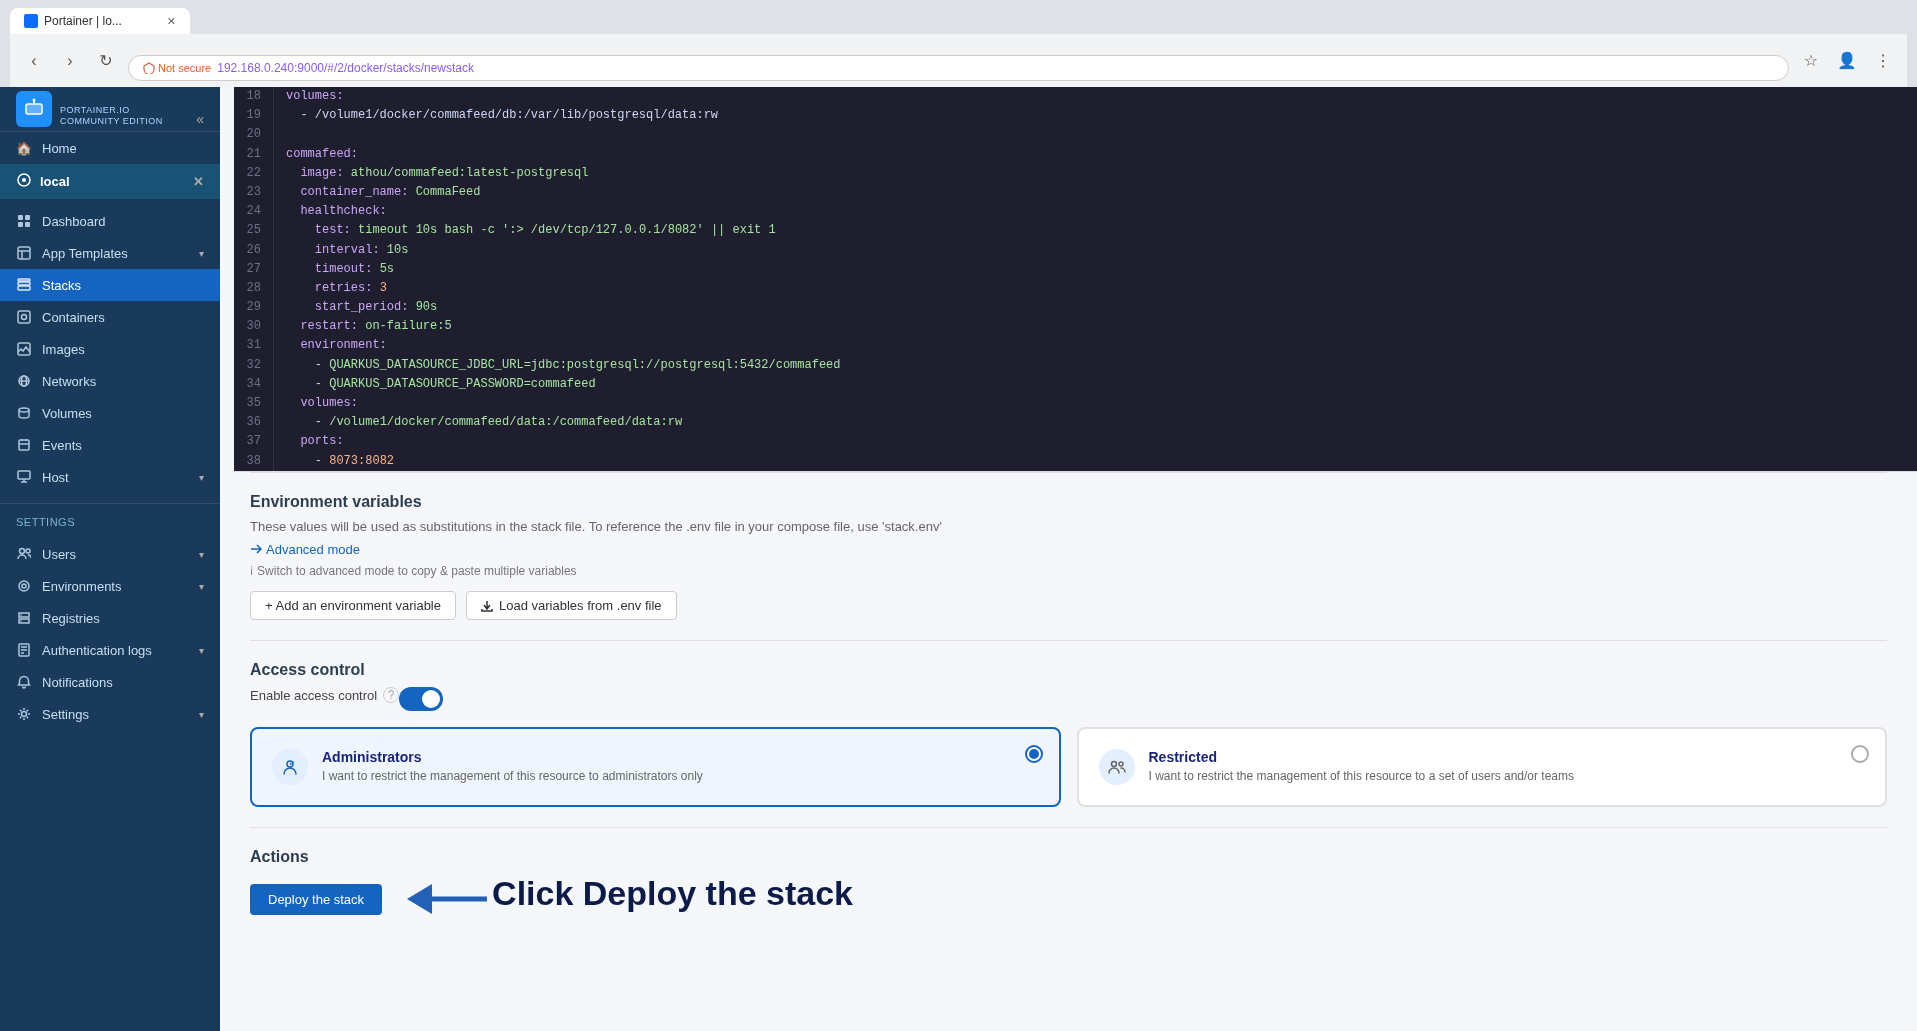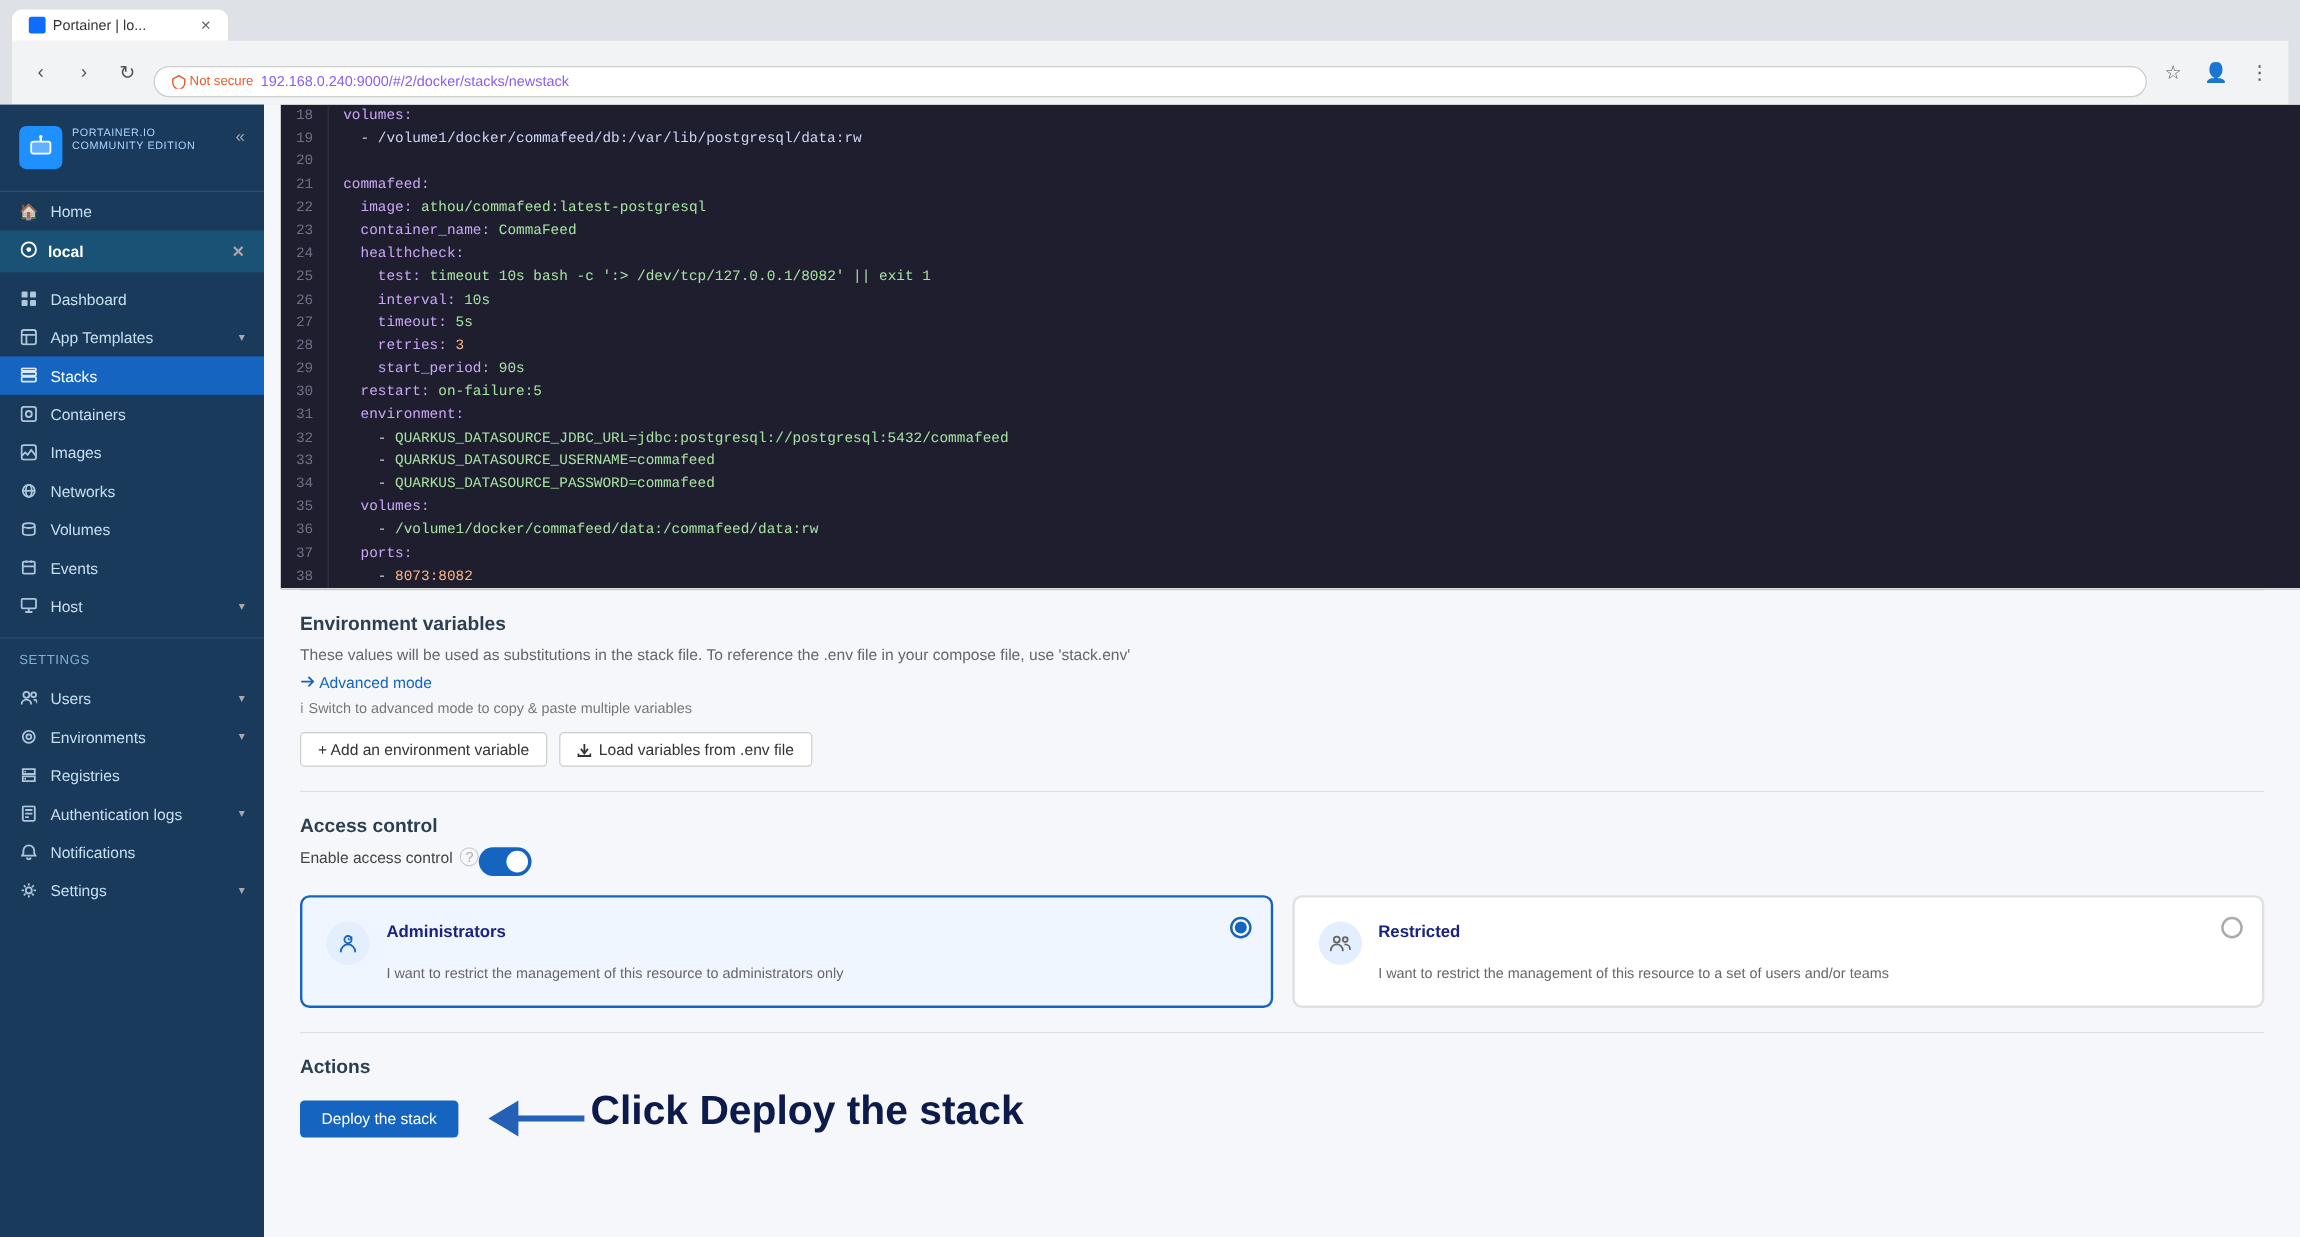--- a/index.html
+++ b/index.html
@@ -15,21 +15,21 @@
     .nav-btn { background: none; border: none; cursor: pointer; color: #555; font-size: 16px; width: 28px; height: 28px; border-radius: 50%; display: flex; align-items: center; justify-content: center; }
     .address-bar { flex: 1; background: #fff; border: 1px solid #ccc; border-radius: 20px; padding: 5px 14px; font-size: 12px; display: flex; align-items: center; gap: 6px; color: #333; margin-top: 15px; }
     .address-bar .not-secure { color: #e85b2b; font-size: 11px; display: flex; align-items: center; gap: 3px; }
     .address-bar .url { color: #8b5cf6; }
 
     
     .app-body { display: flex; flex: 1; overflow: hidden; }
 
     
     .sidebar { width: 220px; background: #1a3a5c; color: #fff; display: flex; flex-direction: column; overflow-y: auto; flex-shrink: 0; }
-    .sidebar-logo { padding: 18px 16px; display: flex; align-items: flex-start; gap: 8px; background: #1a3a5c; border-bottom: 1px solid rgba(255,255,255,0.1); }
+    .sidebar-logo { padding: 4px 16px; display: flex; align-items: flex-end; gap: 8px; background: #1a3a5c; border-bottom: 1px solid rgba(255,255,255,0.1); }
     .sidebar-logo-icon { width: 36px; height: 36px; background: #1e90ff; border-radius: 6px; display: flex; align-items: center; justify-content: center; font-size: 18px; color: #fff; font-weight: bold; }
     .sidebar-logo-text { font-size: 13px; font-weight: 600; color: #fff; line-height: 1.2; }
     .sidebar-logo-text span { display: block; font-size: 9px; font-weight: 400; color: #aad4ff; text-transform: uppercase; letter-spacing: 0.5px; }
     .sidebar-collapse { margin-left: auto; color: #aaa; cursor: pointer; font-size: 14px; }
 
     .sidebar-section { padding: 6px 0; }
     .sidebar-item { display: flex; align-items: center; gap: 10px; padding: 8px 16px; cursor: pointer; color: #c8dff0; font-size: 13px; position: relative; }
     .sidebar-item.active { background: #1565c0; color: #fff; }
     .sidebar-item .item-icon { width: 16px; height: 16px; display: flex; align-items: center; justify-content: center; flex-shrink: 0; opacity: 0.85; }
     .sidebar-item .item-label { flex: 1; }
@@ -70,21 +70,21 @@
     .toggle-label { font-size: 13px; color: #444; display: flex; align-items: center; gap: 6px; }
     .toggle { position: relative; display: inline-block; width: 44px; height: 24px; }
     .toggle-slider { position: absolute; top: 0; left: 0; right: 0; bottom: 0; background: #1565c0; border-radius: 12px; cursor: pointer; }
     .toggle-slider:before { content: ''; position: absolute; width: 18px; height: 18px; background: #fff; border-radius: 50%; top: 3px; right: 3px; transition: 0.2s; }
 
     .access-cards { display: flex; gap: 16px; }
     .access-card { flex: 1; border: 2px solid #e0e0e0; border-radius: 8px; padding: 20px; display: flex; align-items: flex-start; gap: 14px; background: #fff; cursor: pointer; position: relative; }
     .access-card.selected { border-color: #1565c0; background: #f0f6ff; }
     .access-card-icon { width: 36px; height: 36px; border-radius: 50%; background: #e3eeff; display: flex; align-items: center; justify-content: center; flex-shrink: 0; }
     .access-card-icon svg { color: #1565c0; }
-    .access-card-title { font-size: 14px; font-weight: 600; color: #1a237e; margin-bottom: 20px; }
+    .access-card-title { font-size: 14px; font-weight: 600; color: #1a237e; margin-bottom: 4px; }
     .access-card-desc { font-size: 12px; color: #666; }
     .access-card-radio { position: absolute; top: 16px; right: 16px; width: 18px; height: 18px; border: 2px solid #1565c0; border-radius: 50%; background: #fff; display: flex; align-items: center; justify-content: center; }
     .access-card-radio.checked::after { content: ''; width: 10px; height: 10px; background: #1565c0; border-radius: 50%; }
     .access-card-radio.empty { border-color: #aaa; }
 
     
     .actions-section { padding: 20px 30px 30px; }
     .actions-row { display: flex; align-items: center; gap: 20px; }
 
     
@@ -396,24 +396,20 @@
           </div>
         <div class="code-line">
             <span class="line-num">31</span>
             <span class="line-content">  <span class="code-key">environment:</span></span>
           </div>
         <div class="code-line">
             <span class="line-num">32</span>
             <span class="line-content">    - <span class="code-value">QUARKUS_DATASOURCE_JDBC_URL=jdbc:postgresql://postgresql:5432/commafeed</span></span>
           </div>
         <div class="code-line">
-            <span class="line-num">33</span>
-            <span class="line-content">    - <span class="code-value">QUARKUS_DATASOURCE_USERNAME=commafeed</span></span>
-          </div>
-        <div class="code-line">
             <span class="line-num">34</span>
             <span class="line-content">    - <span class="code-value">QUARKUS_DATASOURCE_PASSWORD=commafeed</span></span>
           </div>
         <div class="code-line">
             <span class="line-num">35</span>
             <span class="line-content">  <span class="code-key">volumes:</span></span>
           </div>
         <div class="code-line">
             <span class="line-num">36</span>
             <span class="line-content">    - <span class="code-value">/volume1/docker/commafeed/data:/commafeed/data:rw</span></span>

